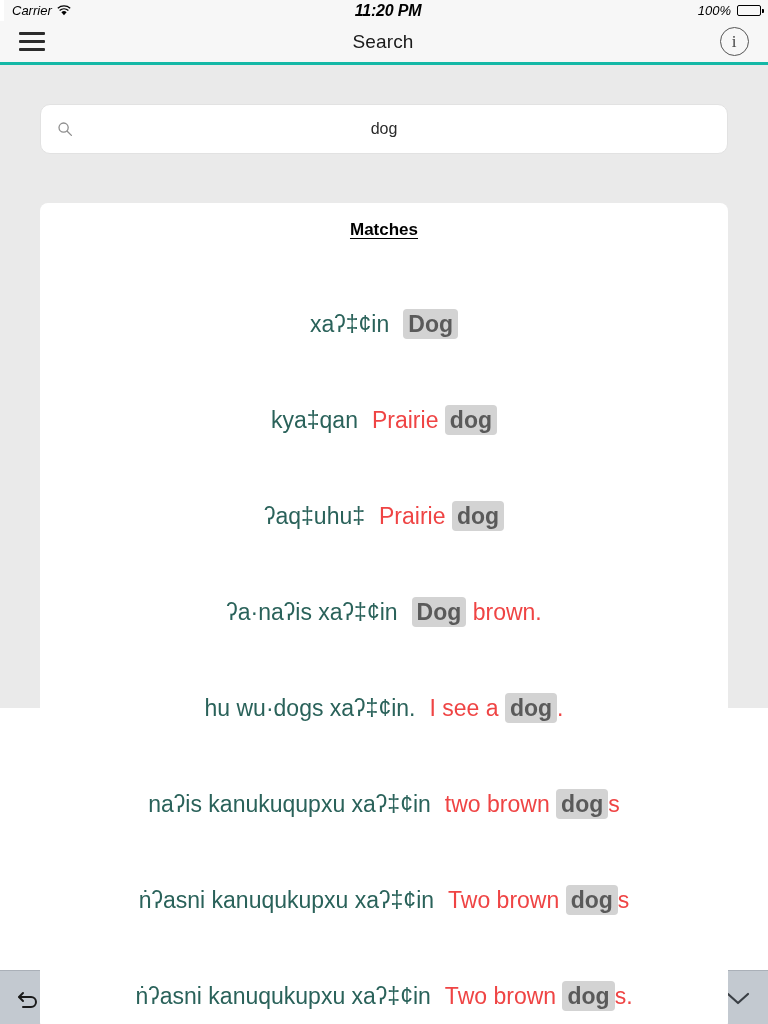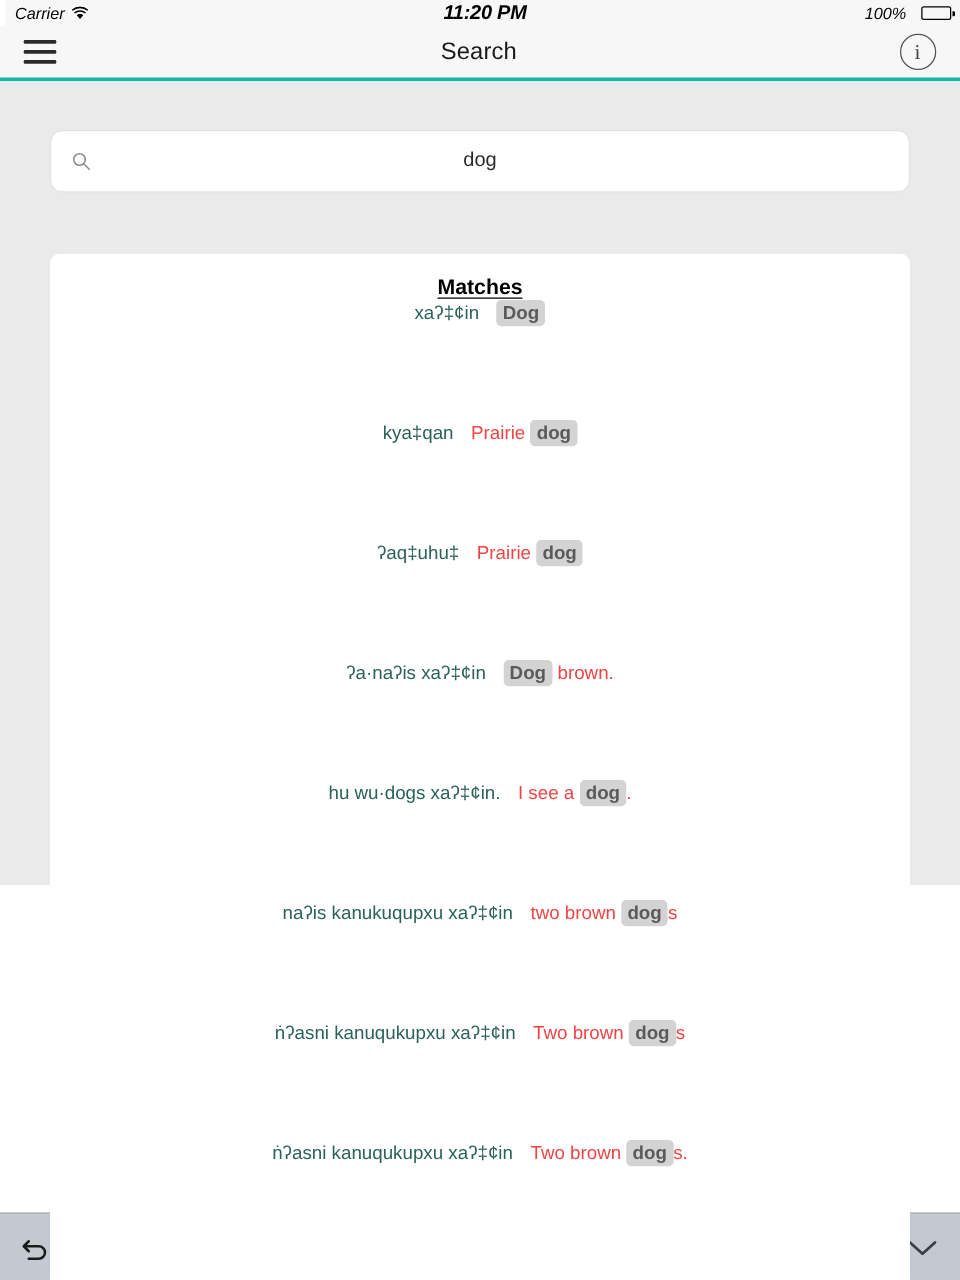--- a/index.html
+++ b/index.html
@@ -47,21 +47,21 @@
     text-align: center;
     font-weight: bold;
     font-size: 16px;
     letter-spacing: -0.2px;
   }
   .status-right {
     width: 200px;
     display: flex;
     align-items: center;
     justify-content: flex-end;
-    gap: 12px;
+    gap: 6px;
     font-size: 13px;
   }
   .wifi-icon svg { display: block; }
   .battery {
     display: flex;
     align-items: center;
   }
   .battery-body {
     width: 24px;
     height: 11px;
@@ -212,25 +212,25 @@
     text-align: center;
     font-size: 17px;
     font-weight: bold;
     color: #000;
     text-decoration: underline;
     text-underline-offset: 3px;
     padding: 2px 0 2px 0;
   }
   .entry {
     display: flex;
-    align-items: flex-start;
+    align-items: flex-end;
     justify-content: center;
     flex-wrap: nowrap;
     height: 96px;
-    font-size: 15px;
+    font-size: 23px;
     white-space: nowrap;
   }
   .entry .term {
     color: #2a625a;
   }
   .entry .gloss {
     color: #1a1a1a;
     margin-left: 14px;
   }
   .hl {

